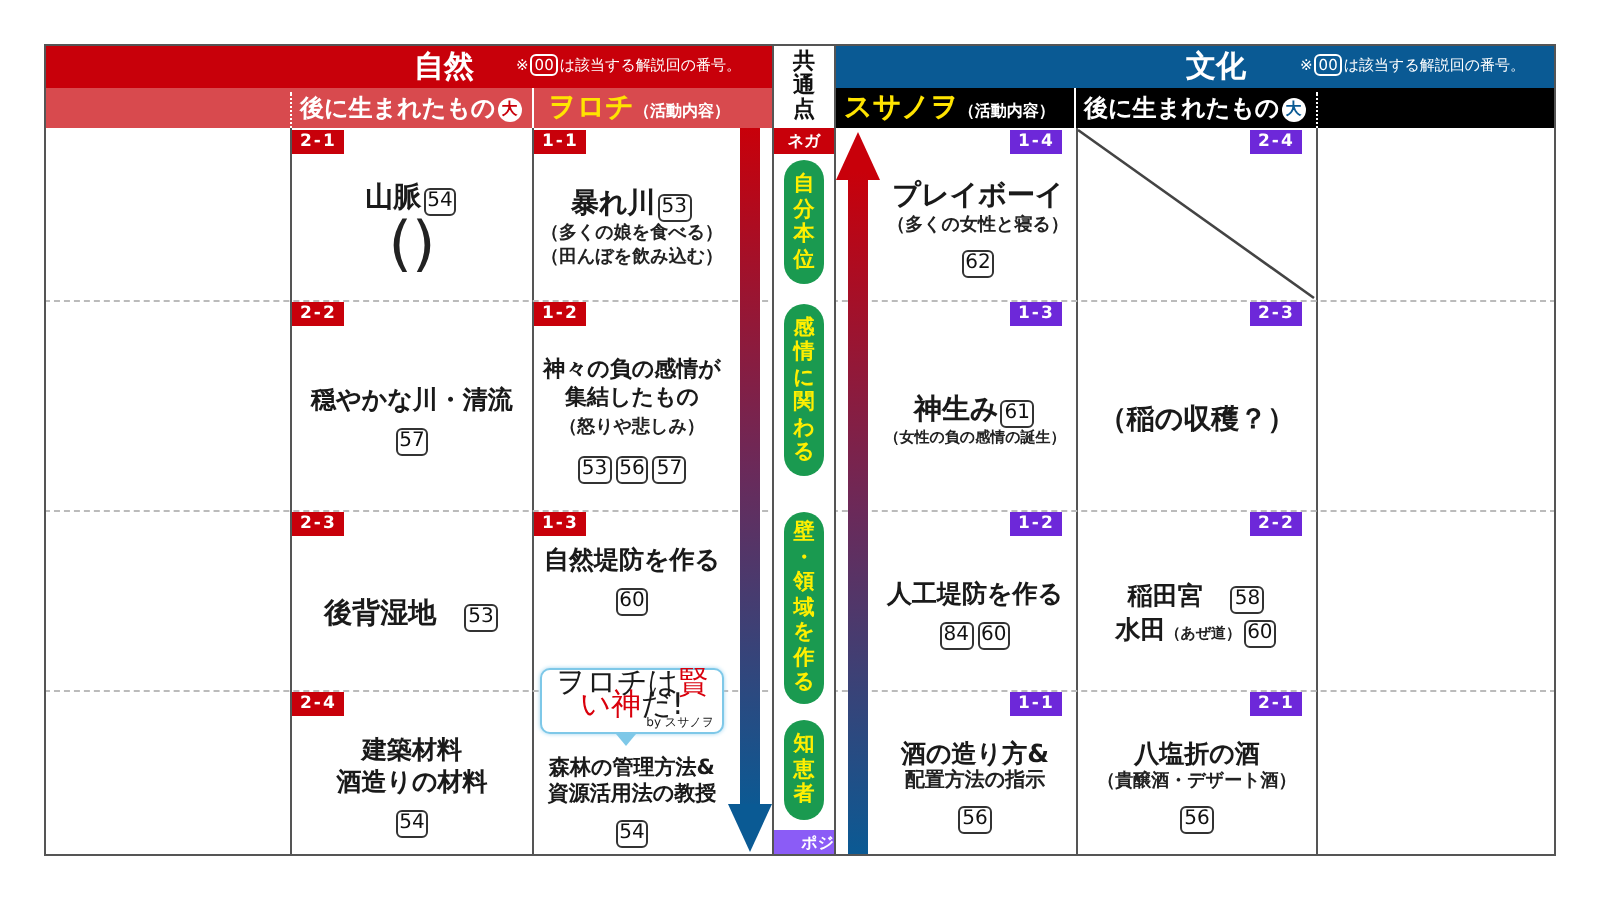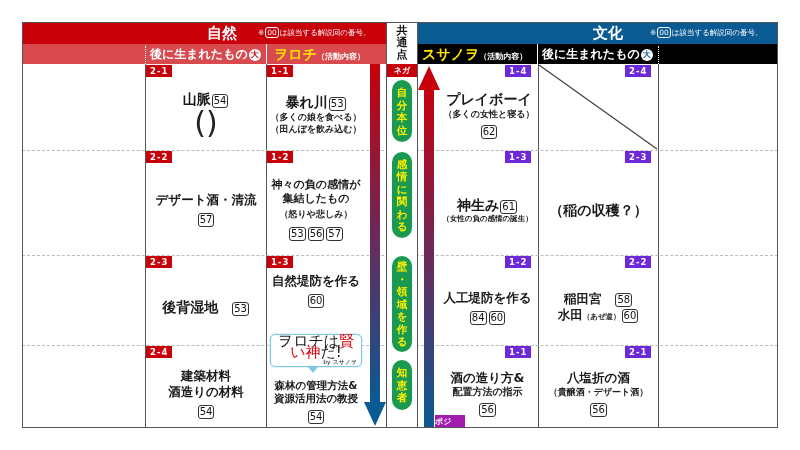--- a/index.html
+++ b/index.html
@@ -49,22 +49,22 @@
          line-height:12px; padding:0 1px; margin:0 1px; font-weight:normal; color:#111; }
 
   
   .common-col { left:386px; top:64px; width:32px; height:364px; background:#fff;
                 border-left:1px solid #555; border-right:1px solid #555; }
   .pill { position:absolute; left:5px; width:20px; background:#1a9a50; border-radius:10px;
           color:#ffef00; font-weight:bold; font-size:10.5px; line-height:12.5px;
           display:flex; flex-direction:column; align-items:center; justify-content:center; }
   .nega { position:absolute; left:0; top:0; width:30px; height:13px; background:#c8000a; color:#fff;
           font-size:8px; font-weight:bold; text-align:center; line-height:13px; }
-  .posi { position:absolute; left:0; bottom:0; width:30px; height:13px; background:#a21caf; color:#fff;
-          font-size:8px; font-weight:bold; text-align:left; line-height:13px;margin-left:48px; }
+  .posi { position:absolute; left:0; bottom:0; width:30px; height:13px; background:#8b5cf6; color:#fff;
+          font-size:8px; font-weight:bold; text-align:right; line-height:13px; }
 
   .bubble { background:#fff; border:1.5px solid #7ec8e8; border-radius:5px; box-shadow:0 0 2px #9dd4ee;
             padding:1px 4px; text-align:center; }
   .bubble .b-main { font-size:15px; font-weight:normal; line-height:11px; }
   .bubble .b-red { color:#d9000c; }
   .bubble .b-by { font-size:6px; line-height:7px; text-align:right; }
   .bubble-tail { width:0; height:0; border-left:5px solid transparent; border-right:5px solid transparent;
                  border-top:6px solid #7ec8e8; }
   .paren { font-size:30px; font-weight:normal; line-height:30px; color:#222; }
 </style>
@@ -199,21 +199,21 @@
 <div class="abs cell" style="left:440px;top:78px;width:98px;height:72px;">
   <div class="main-lg">プレイボーイ</div>
   <div class="sm">（多くの女性と寝る）</div>
   <div><span class="num">62</span></div>
 </div>
 
 <div class="abs tag blue" style="left:625px;top:65px;">2-4</div>
 
 <div class="abs tag red" style="left:146px;top:151px;">2-2</div>
 <div class="abs cell" style="left:146px;top:164px;width:120px;height:91px;">
-  <div class="main">デザート酒・清流</div>
+  <div class="main">穏やかな川・清流</div>
   <div><span class="num">57</span></div>
 </div>
 
 <div class="abs tag red" style="left:267px;top:151px;">1-2</div>
 <div class="abs cell" style="left:267px;top:164px;width:98px;height:91px;">
   <div class="main" style="font-size:11px;line-height:14px;">神々の負の感情が</div>
   <div class="main" style="font-size:11px;line-height:14px;">集結したもの</div>
   <div class="sm" style="margin:2px 0;">（怒りや悲しみ）</div>
   <div>
     <span class="num">53</span><span class="num">56</span><span class="num">57</span>

